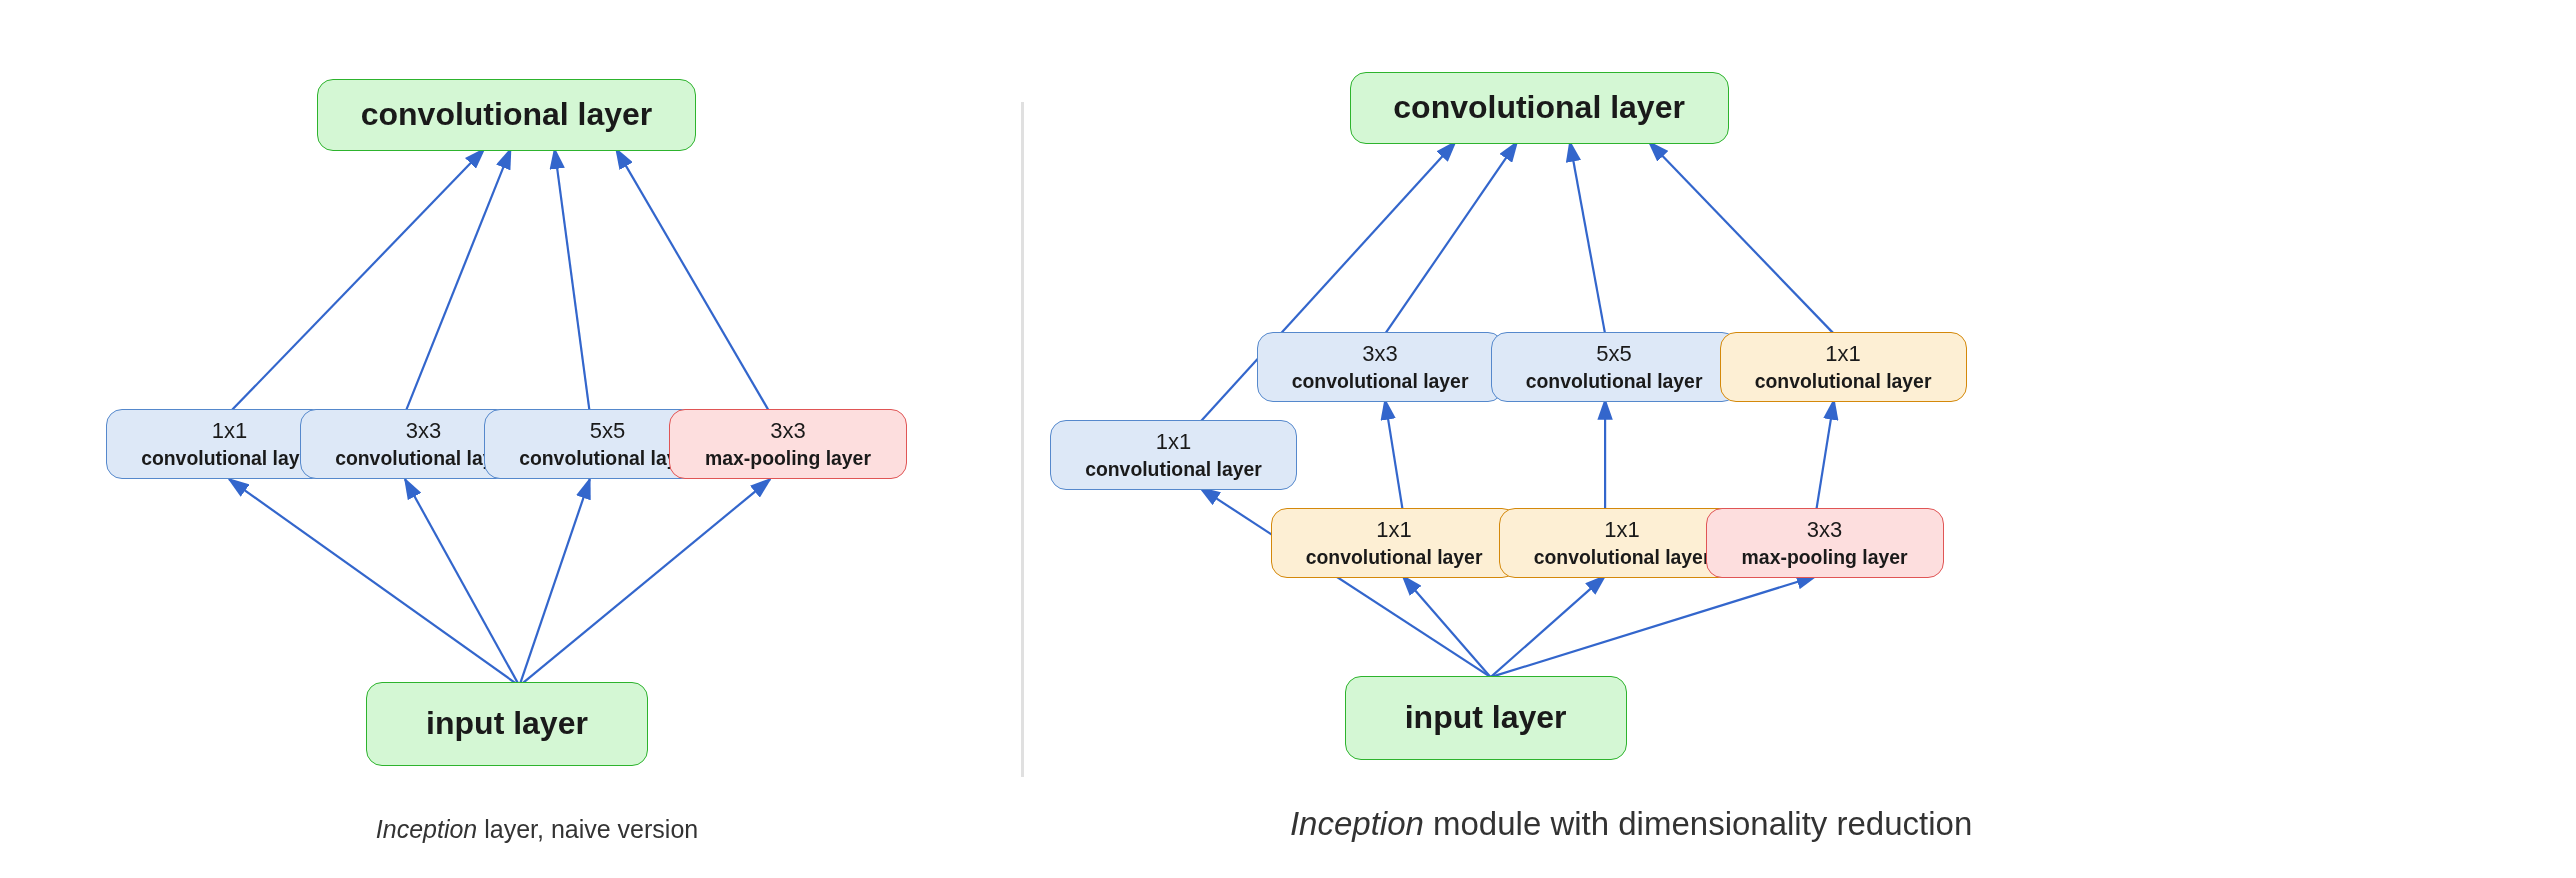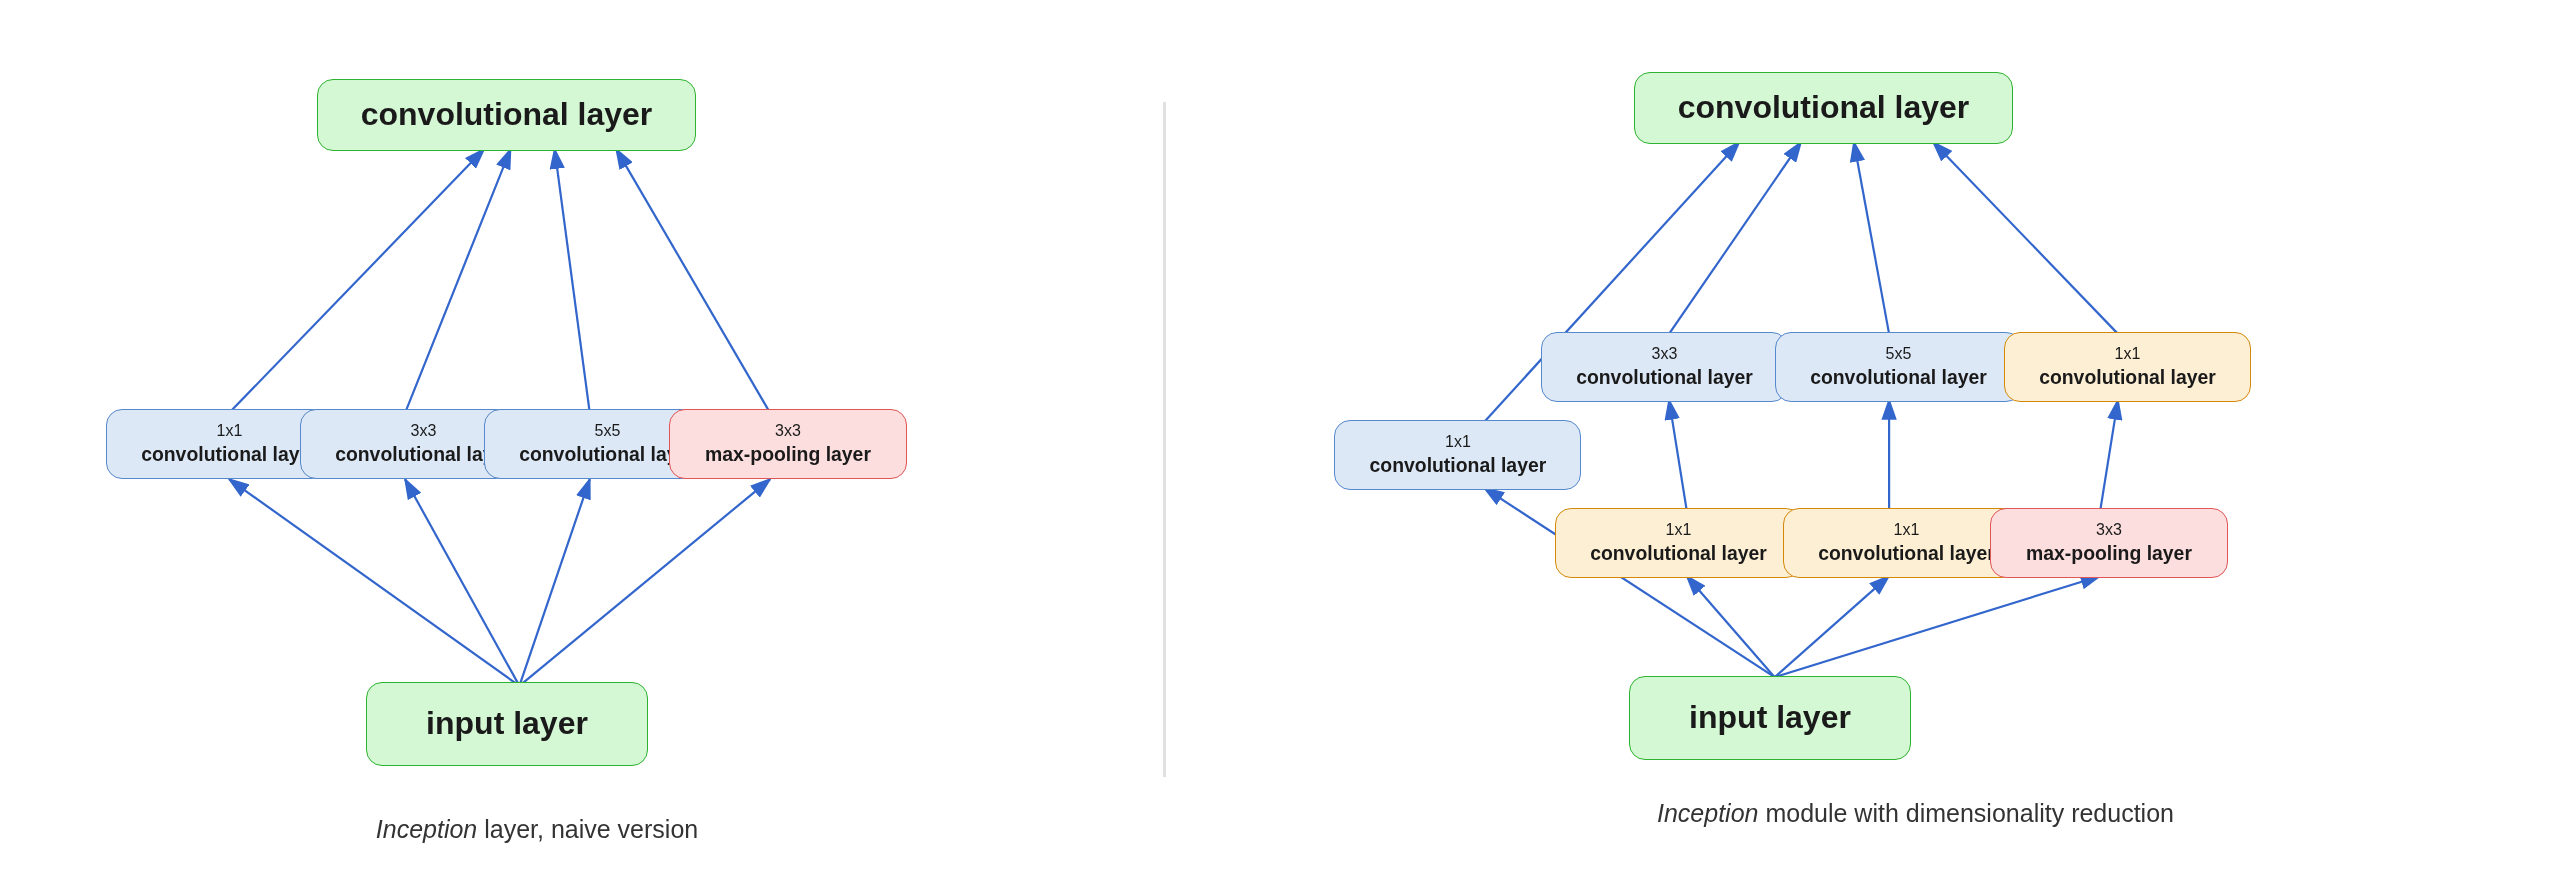--- a/index.html
+++ b/index.html
@@ -9,21 +9,21 @@
       width: 2576px;
       height: 879px;
       overflow: hidden;
       position: relative;
     }
     .diagram-container {
       display: flex;
       width: 100%;
       height: 100%;
       align-items: center;
-      justify-content: space-between;
+      justify-content: flex-start;
       padding: 17.6px 53px;
     }
     .diagram {
       position: relative;
       flex: 1;
       height: 100%;
       max-width: 1215px;
     }
     .diagram-title {
       position: absolute;
@@ -47,21 +47,21 @@
       flex-direction: column;
       align-items: center;
       justify-content: center;
       text-align: center;
       padding: 7px 16px;
       font-size: 19.4px;
       line-height: 1.3;
       font-weight: normal;
     }
     .node .node-size {
-      font-size: 16px;
+      font-size: 22px;
       font-weight: normal;
     }
     .node .node-label {
       font-size: 19.4px;
       font-weight: bold;
     }
     .node-green {
       background: #d4f7d4;
       border-color: #2db32d;
       color: #1a1a1a;
@@ -228,18 +228,18 @@
 
     <div class="node node-red" style="position:absolute; left:682px; top:491px; width:238px; height:70px;">
       <span class="node-size">3x3</span>
       <span class="node-label">max-pooling layer</span>
     </div>
 
     <div class="node node-green" style="position:absolute; left:321px; top:659px; width:282px; height:84px; font-size:37px;">
       <span class="node-label">input layer</span>
     </div>
 
-    <div class="diagram-title" style="position:absolute; bottom:34px; left:50%; transform:translateX(-50%); font-size:25px; white-space:nowrap;">
+    <div class="diagram-title" style="position:absolute; bottom:19px; left:50%; transform:translateX(-50%); font-size:33px; white-space:nowrap;">
       <em>Inception</em><span class="normal"> module with dimensionality reduction</span>
     </div>
   </div>
 </div>
 
 
 </body></html>

